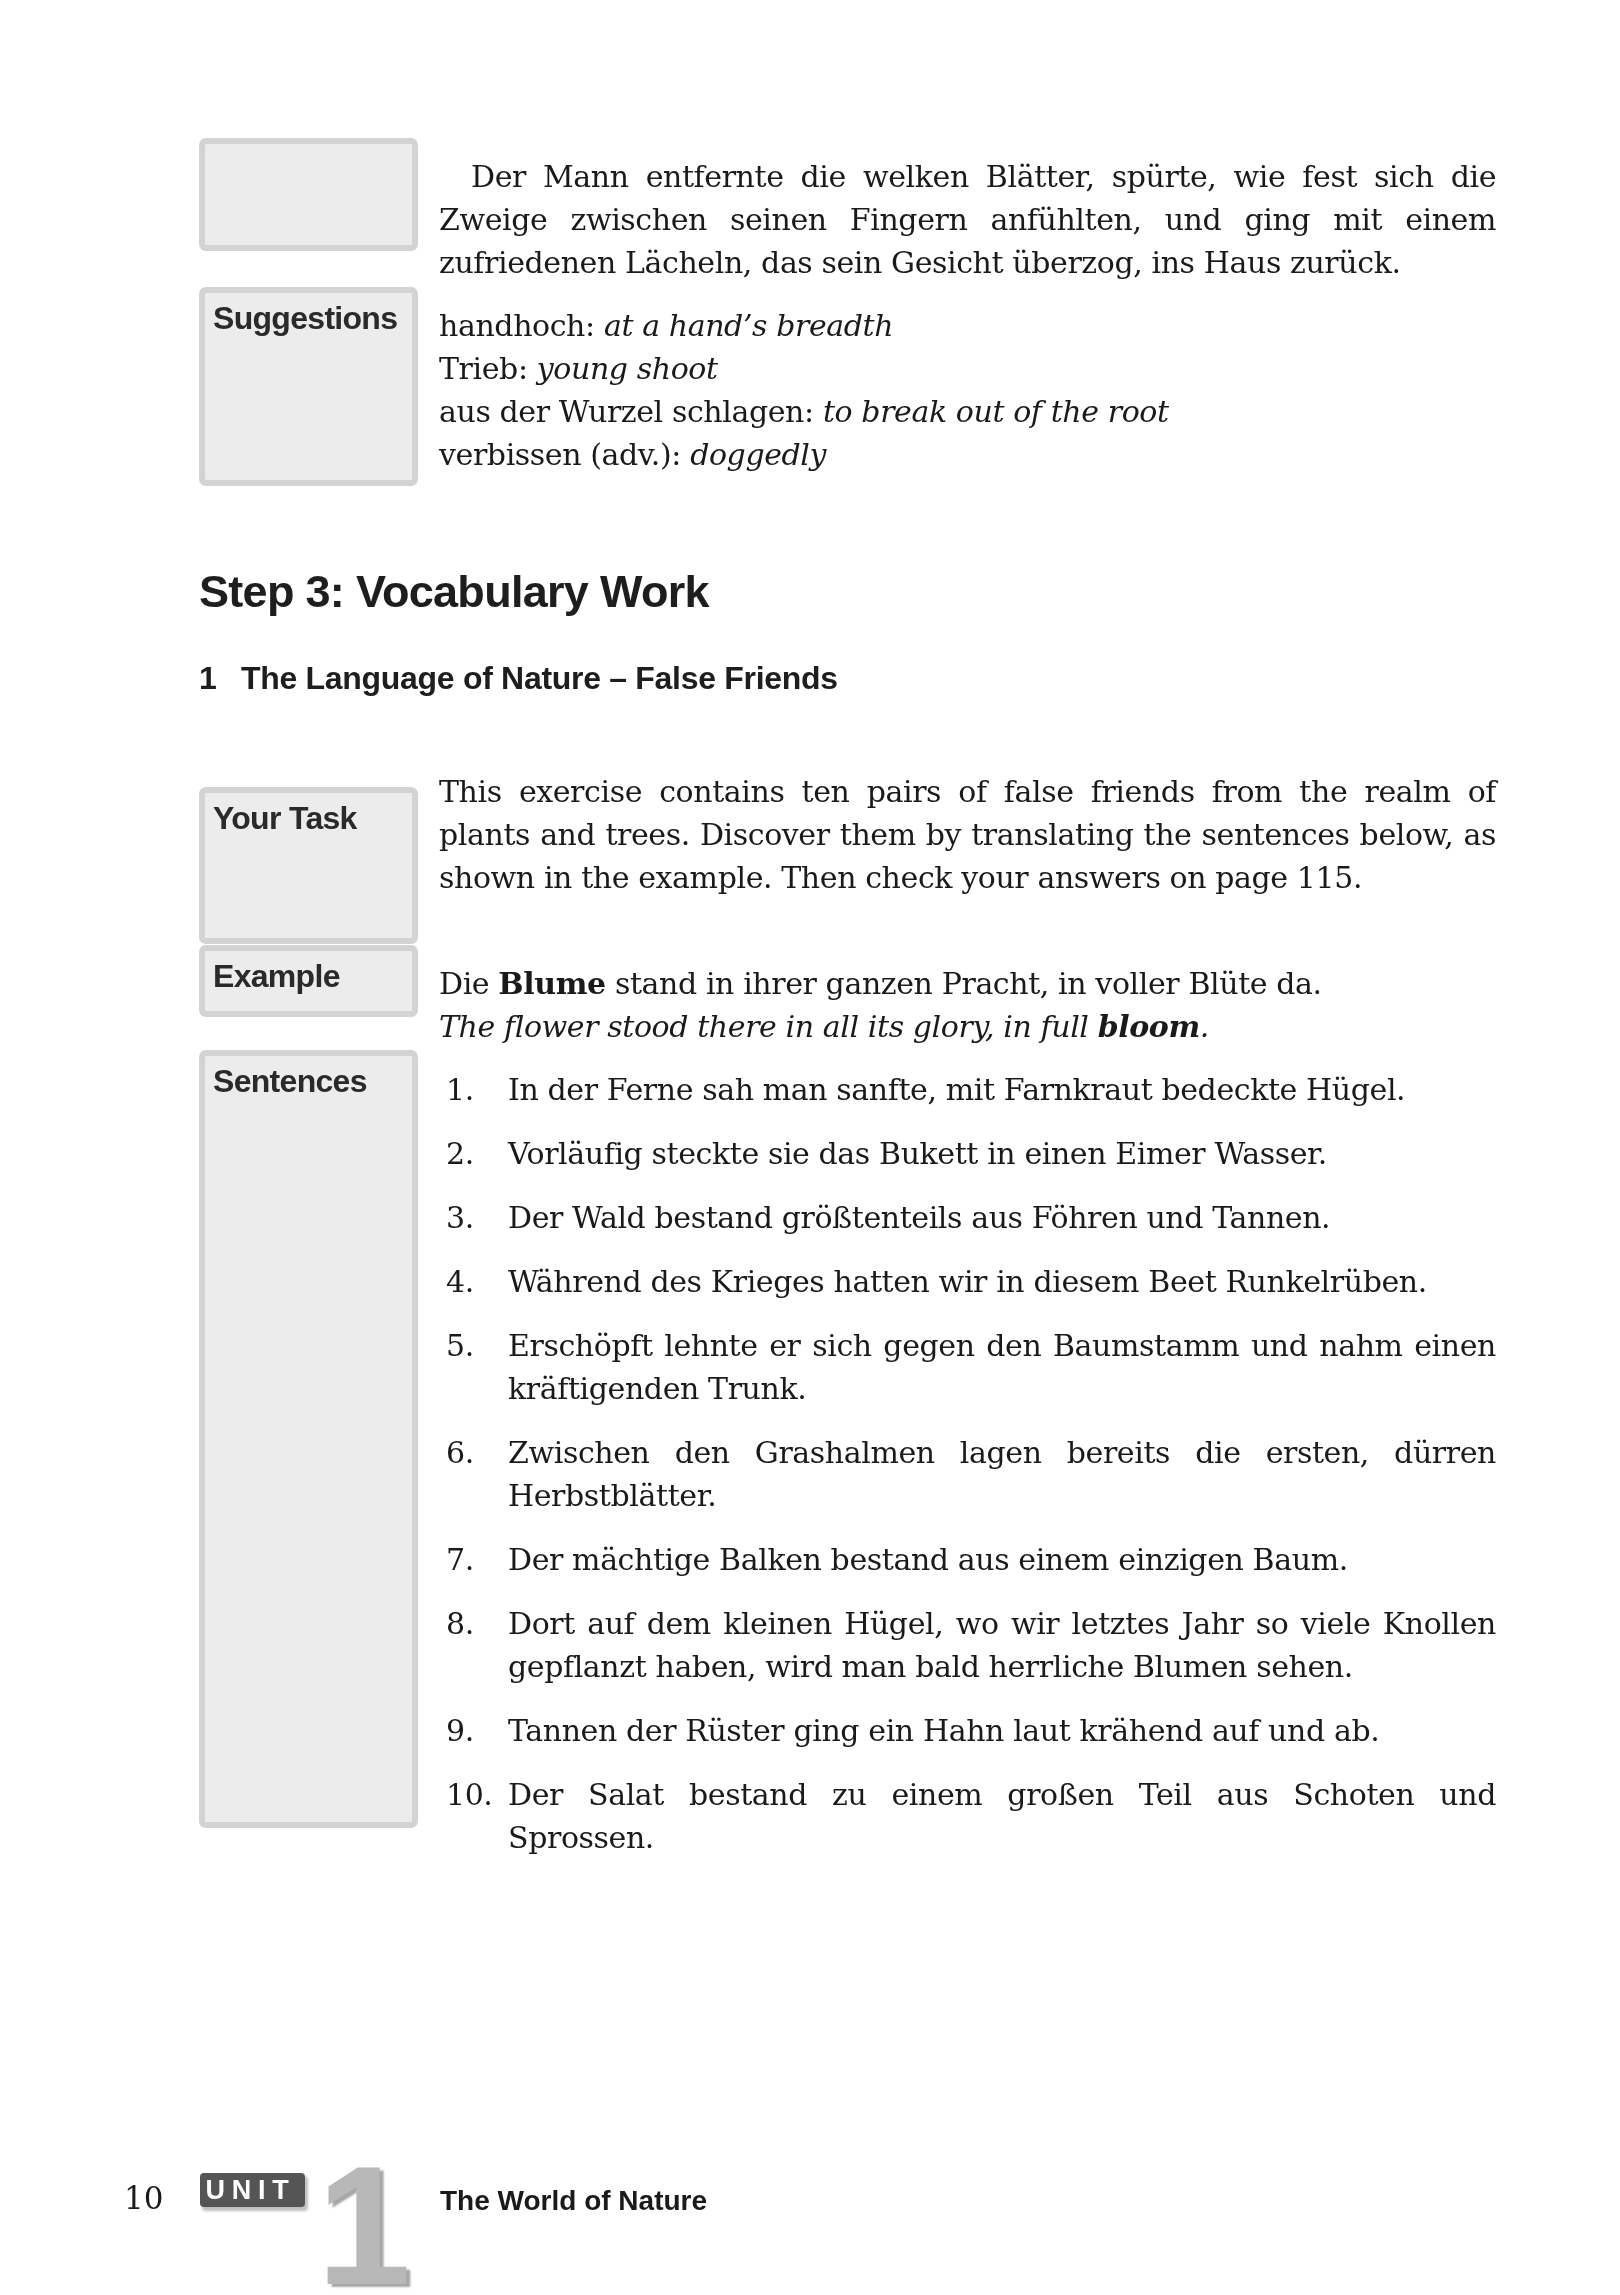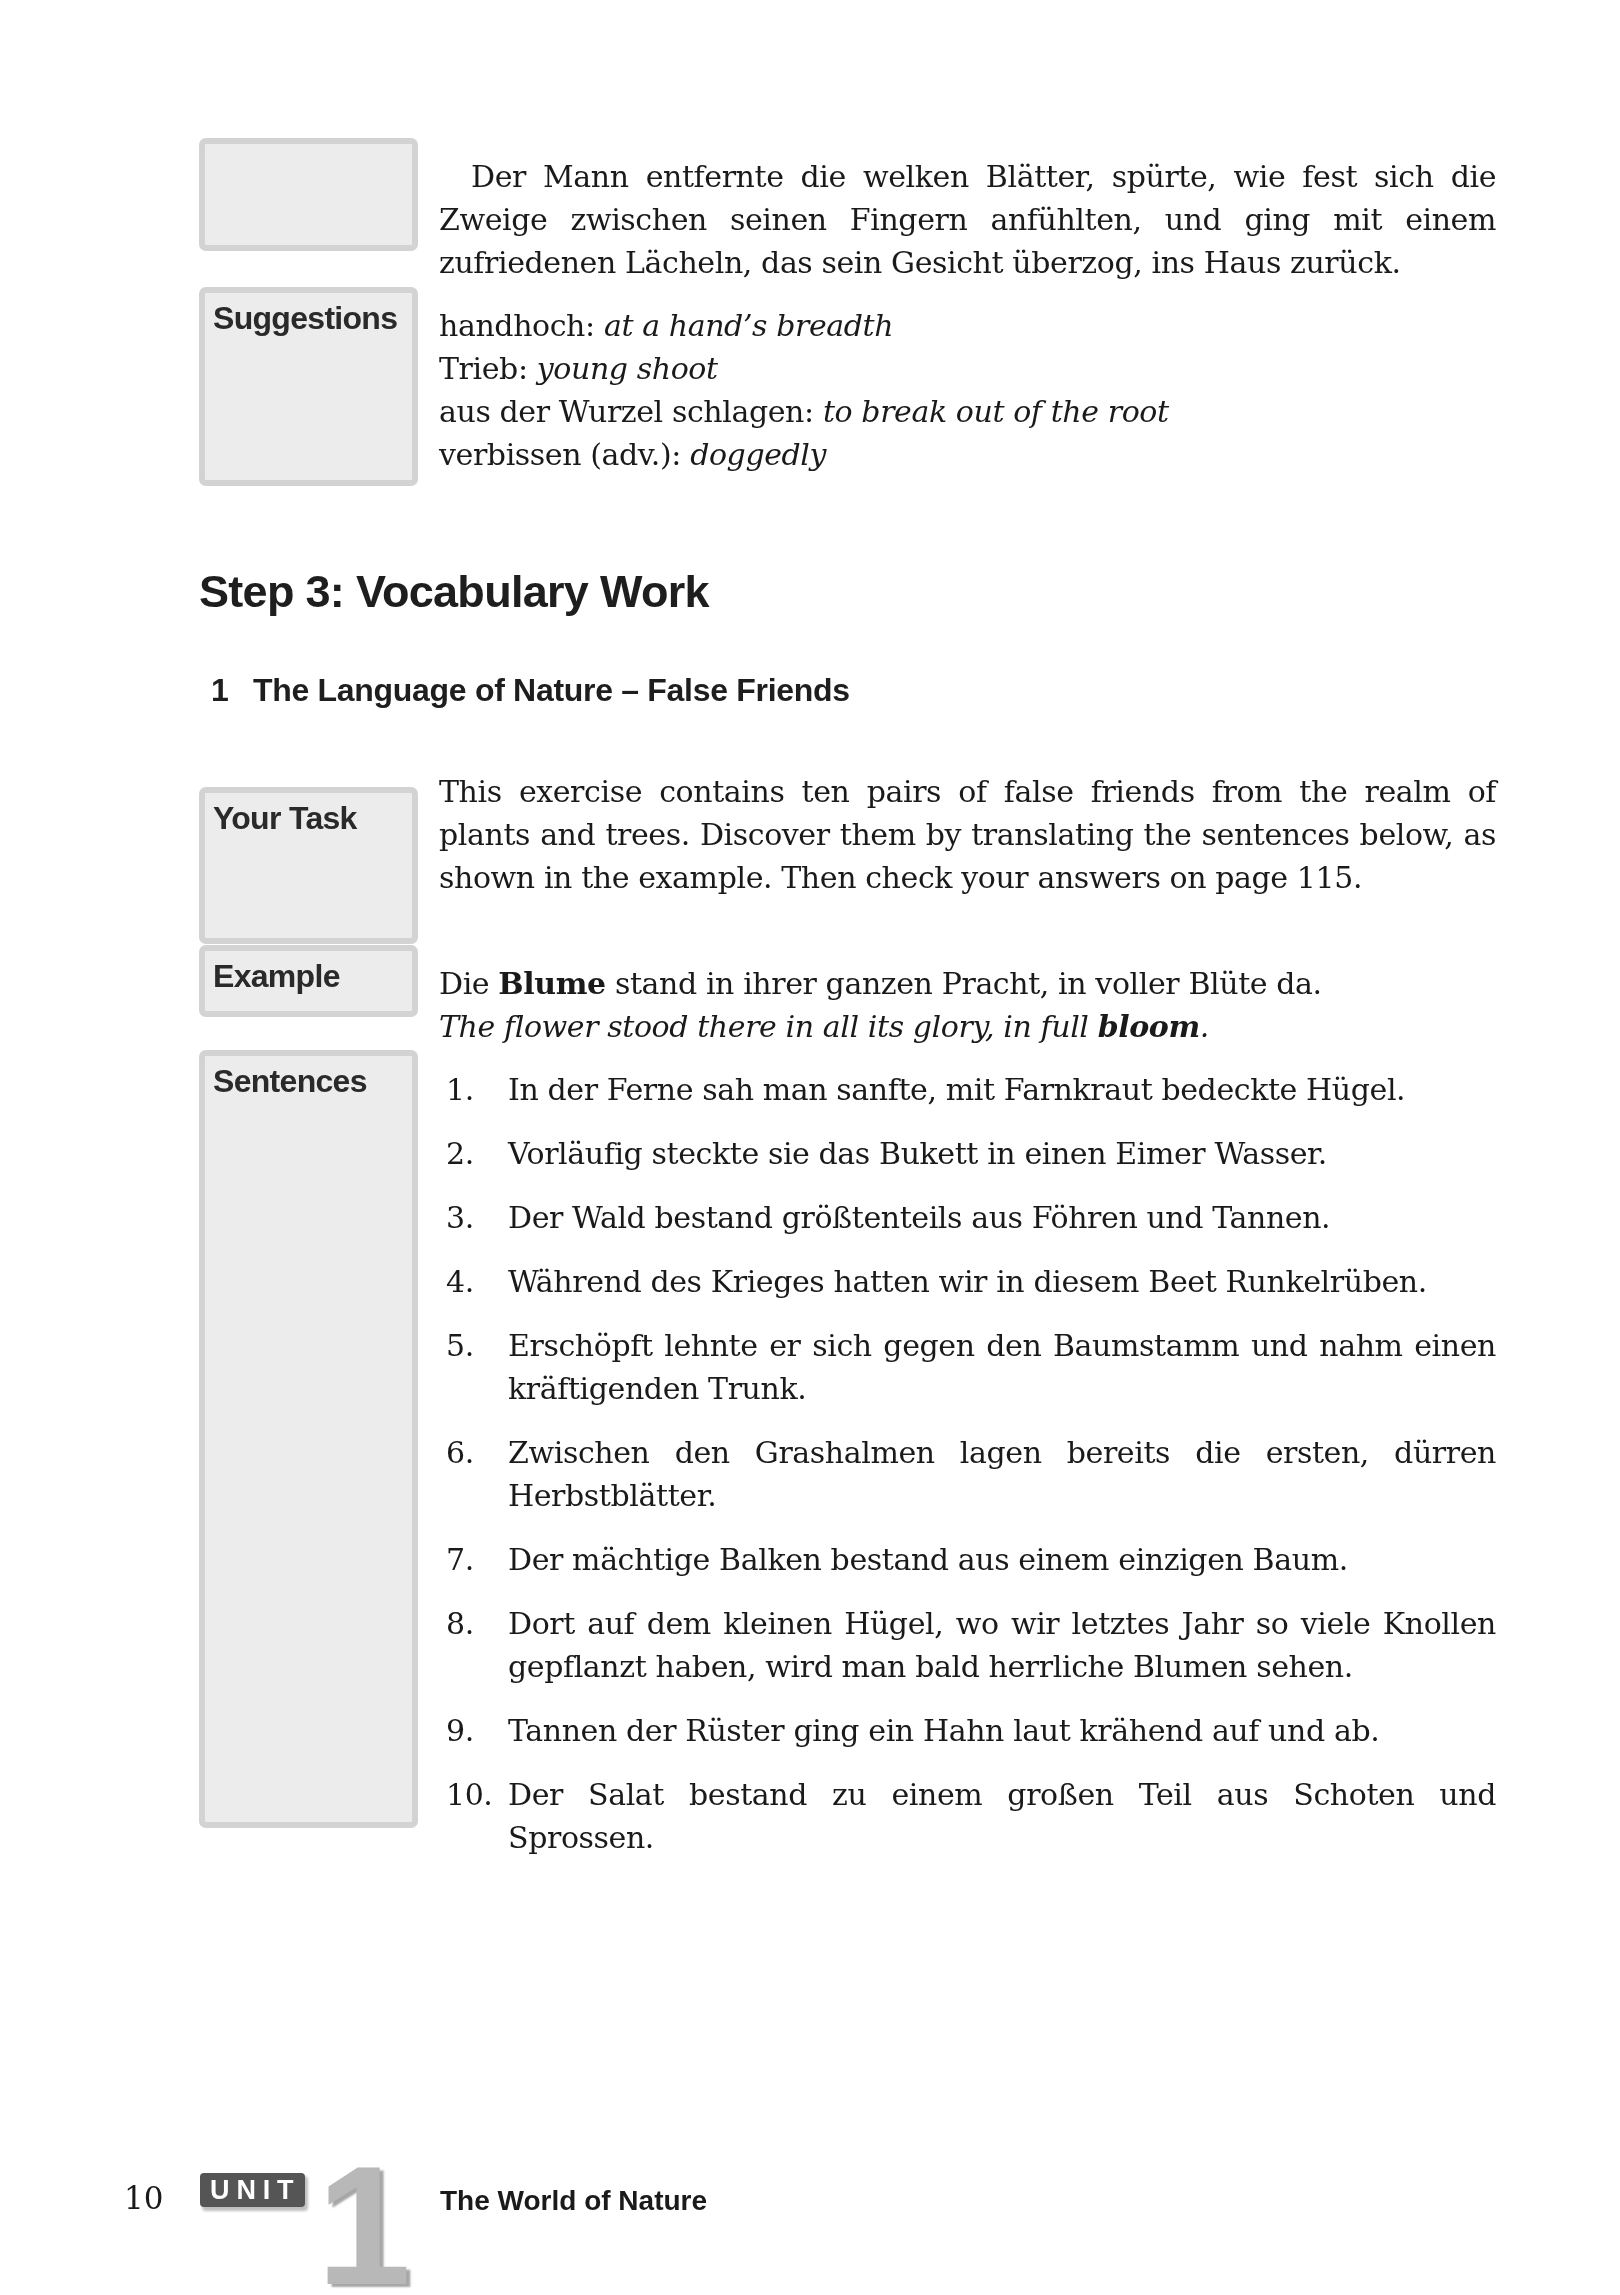--- a/index.html
+++ b/index.html
@@ -27,40 +27,40 @@
     .justify { text-align: justify; text-align-last: left; }
     .indent { text-indent: 32px; }
     em { font-style: italic; }
     .vocab-line { display: block; }
     h2.step {
       position: absolute; left: 199px; top: 566px; margin: 0;
       font-family: "Liberation Sans", "DejaVu Sans", sans-serif;
       font-size: 45px; font-weight: bold; color: #1e1e1e; letter-spacing: -0.7px; text-align: right;
     }
     h3.sub {
-      position: absolute; left: 199px; top: 660px; margin: 12px;
+      position: absolute; left: 199px; top: 660px; margin: 0;
       font-family: "Liberation Sans", "DejaVu Sans", sans-serif;
       font-size: 32px; font-weight: bold; color: #1e1e1e; letter-spacing: -0.3px;
     }
     h3.sub .num { display: inline-block; width: 42px; }
     ol.sentences { list-style: none; margin: 0; padding: 0; }
     ol.sentences li { position: relative; padding-left: 62px; margin-bottom: 21px; text-align: justify; text-align-last: left; }
     ol.sentences li .n { position: absolute; left: 0; width: 57px; text-align: right; }
     strong.bold-word { font-weight: 900; }
     .footer-page {
       position: absolute; left: 124px; top: 2180px;
       font-family: "DejaVu Serif", "Liberation Serif", serif; font-size: 31px; color: #1a1a1a;
     }
     .unit-badge {
       position: absolute; left: 200px; top: 2173px; width: 105px; height: 34px;
       background: #555555; border-radius: 4px;
       box-shadow: 2.7px 3.4px 2.7px rgba(0,0,0,0.25);
       color: #ffffff; font-family: "Liberation Sans", "DejaVu Sans", sans-serif;
       font-size: 27px; font-weight: bold; letter-spacing: 6.8px;
-      text-align: center; line-height: 34px; padding-left: 5.4px; box-sizing: border-box;
+      text-align: left; line-height: 34px; padding-left: 5.4px; box-sizing: border-box;
     }
     .unit-number {
       position: absolute; left: 317px; top: 2141px;
       font-family: "Liberation Sans", "DejaVu Sans", sans-serif;
       font-size: 169px; font-weight: bold; color: #b8b8b8; line-height: 1;
       text-shadow: 4px 2.7px 2px rgba(0,0,0,0.35);
     }
     .footer-title {
       position: absolute; left: 440px; top: 2185px;
       font-family: "Liberation Sans", "DejaVu Sans", sans-serif;

